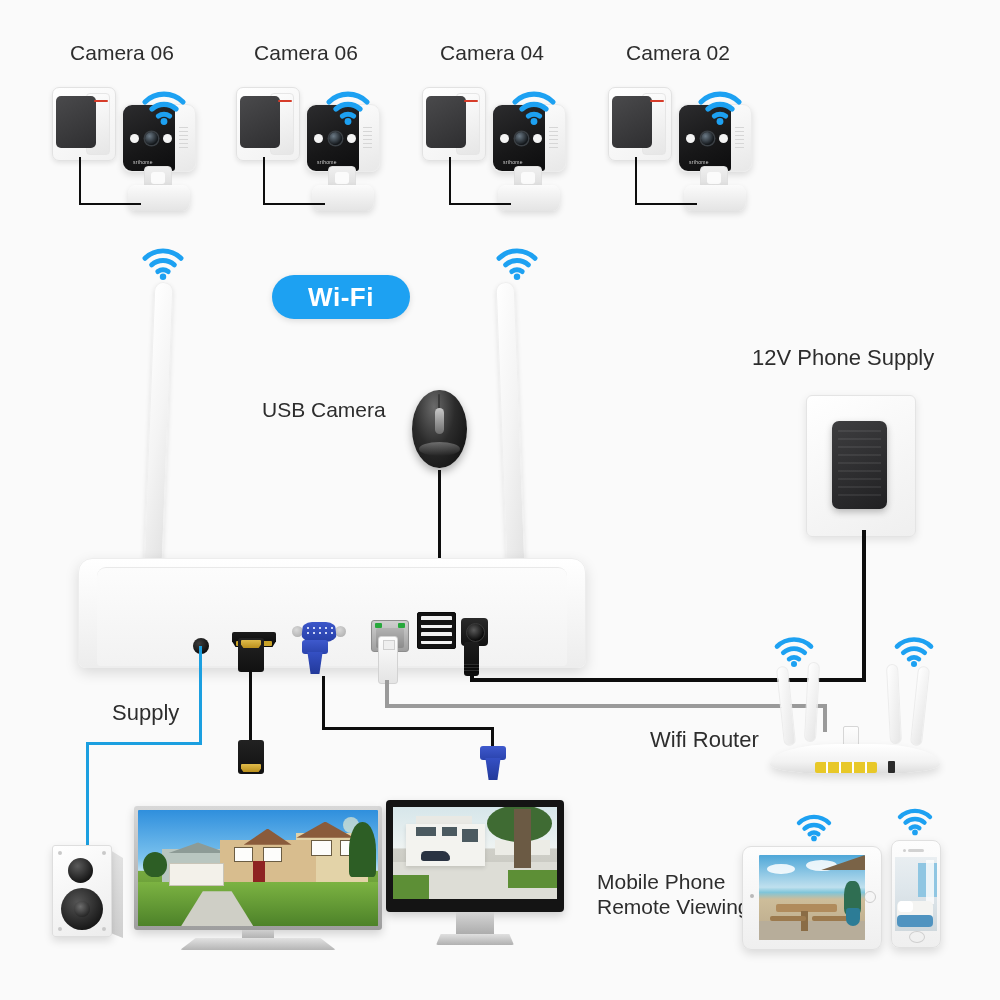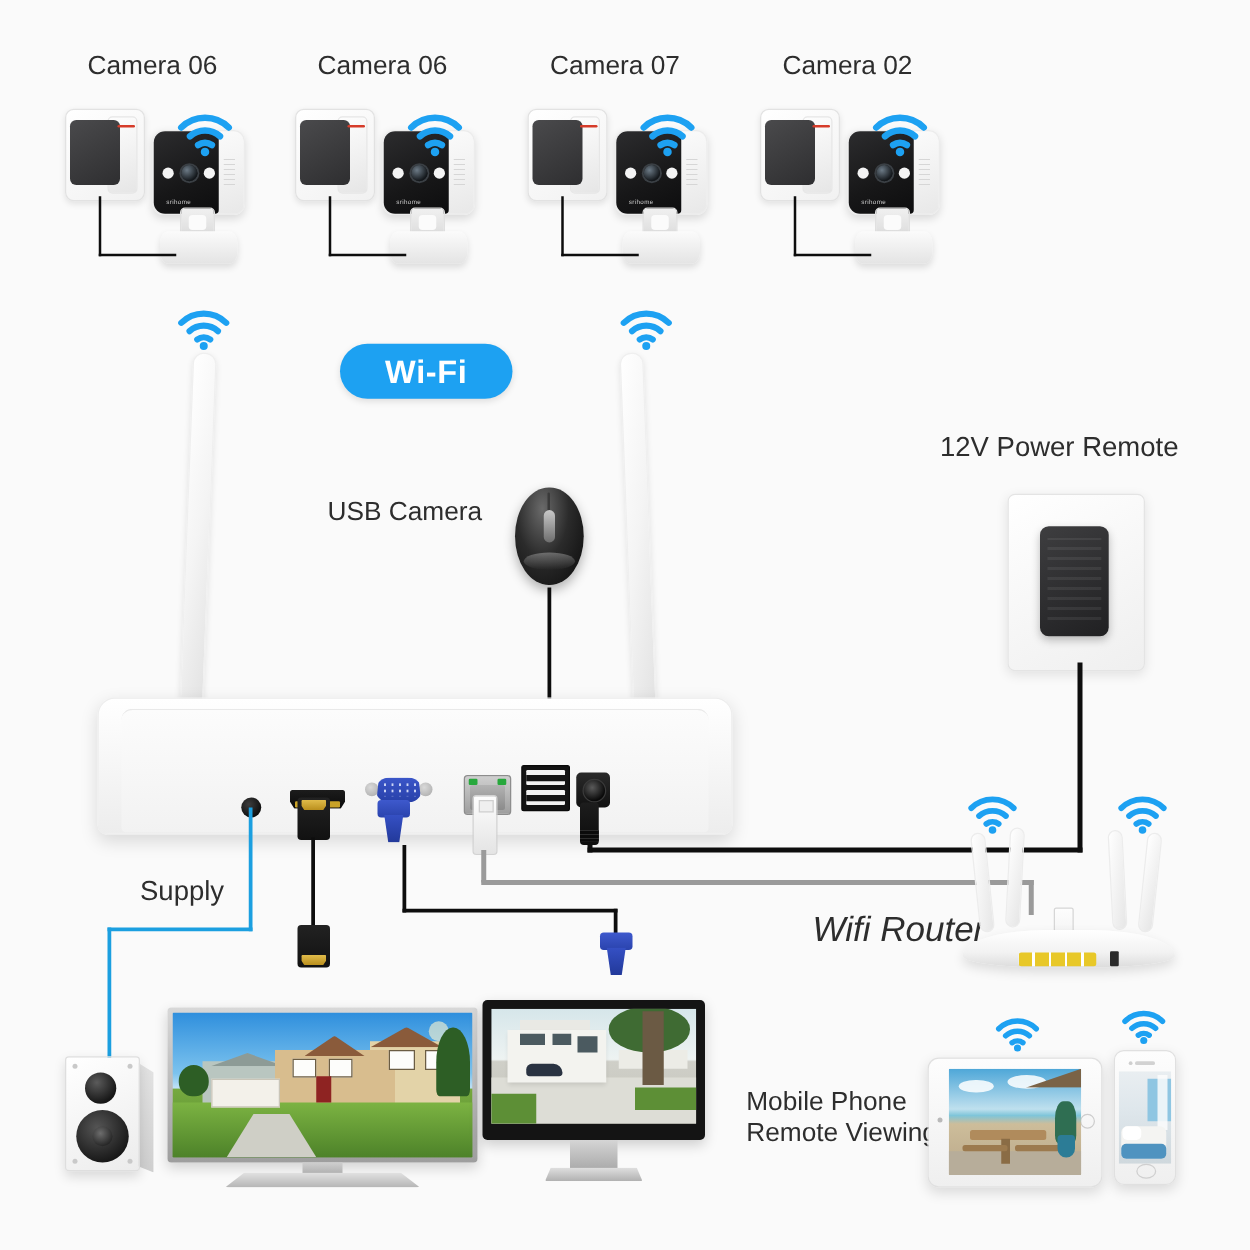--- a/index.html
+++ b/index.html
@@ -349,21 +349,21 @@
     <svg width="48" height="38" viewBox="0 0 48 38">
       <g fill="none" stroke="#1da1f2" stroke-width="5.2" stroke-linecap="round">
         <path d="M5 14 A27 27 0 0 1 43 14"></path>
           <path d="M12 21 A18 18 0 0 1 36 21"></path>
         <path d="M18.5 28 A9.5 9.5 0 0 1 29.5 28"></path>
       </g>
         <circle cx="24" cy="33.5" r="3.4" fill="#1da1f2"></circle>
     </svg>
   </div>
 
-  <div class="lbl ctr" style="left:412px;top:41px;width:160px;font-size:21px;">Camera 07</div>
+  <div class="lbl ctr" style="left:412px;top:41px;width:160px;font-size:21px;">Camera 04</div>
   <div class="cam-group" style="left:422px;top:82px;">
     <div class="adapter">
       <div class="plate"></div>
       <div class="blk"></div>
       <div class="red"></div>
     </div>
     <div class="cam-body">
       <div class="cam-face">
         <div class="ir1"></div>
         <div class="lens"></div>
@@ -496,21 +496,21 @@
       </div>
     <div class="slot" style="top:19px;">
         <div class="bar"></div>
       </div>
   </div>
 
   <div class="port dc-port" style="left:461px;top:618px;">
     <div class="ring"></div>
   </div>
 
-  <div class="lbl" style="left:752px;top:345px;font-size:22px;">12V Power Remote</div>
+  <div class="lbl" style="left:752px;top:345px;font-size:22px;">12V Phone Supply</div>
   <div id="psu">
     <div class="outlet"></div>
     <div class="prongs"></div>
     <div class="brick">
       <div class="wave"></div>
     </div>
   </div>
 
   <div class="cable c-black" style="left:862px;top:530px;width:4px;height:152px;"></div>
   <div class="cable c-black" style="left:470px;top:678px;width:396px;height:4px;"></div>
@@ -519,21 +519,21 @@
     <div class="rib"></div>
   </div>
 
   <div class="eth-plug" style="left:378px;top:636px;">
     <div class="clip"></div>
   </div>
   <div class="cable c-gray" style="left:385px;top:680px;width:4px;height:26px;"></div>
   <div class="cable c-gray" style="left:385px;top:704px;width:442px;height:4px;"></div>
   <div class="cable c-gray" style="left:823px;top:704px;width:4px;height:28px;"></div>
 
-  <div class="lbl" style="left:650px;top:727px;font-size:28px;font-style:italic;">Wifi Router</div>
+  <div class="lbl" style="left:650px;top:727px;font-size:22px;">Wifi Router</div>
   <div class="wifi" style="left:772px;top:634px;">
     <svg width="44" height="34" viewBox="0 0 48 38">
       <g fill="none" stroke="#1da1f2" stroke-width="5.2" stroke-linecap="round">
         <path d="M5 14 A27 27 0 0 1 43 14"></path>
           <path d="M12 21 A18 18 0 0 1 36 21"></path>
         <path d="M18.5 28 A9.5 9.5 0 0 1 29.5 28"></path>
       </g>
         <circle cx="24" cy="33.5" r="3.4" fill="#1da1f2"></circle>
     </svg>
   </div>

